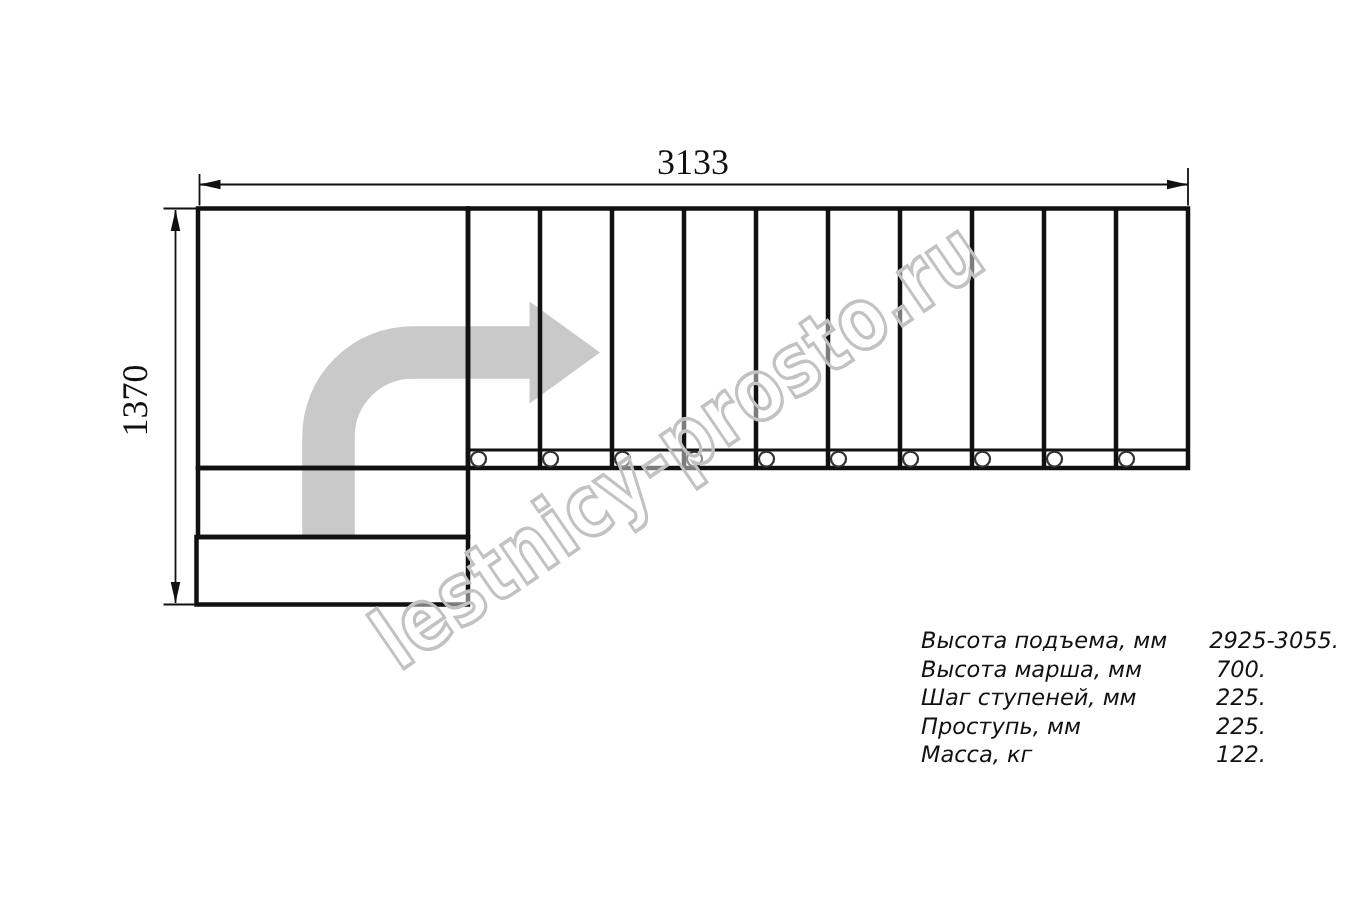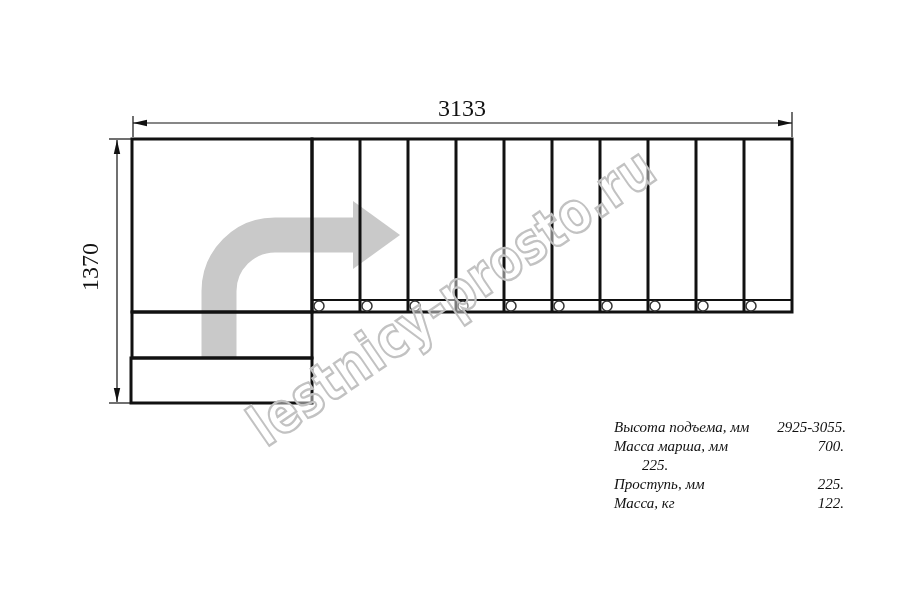--- a/index.html
+++ b/index.html
@@ -4,21 +4,21 @@
 <style>
   html,body{margin:0;padding:0;background:#ffffff;}
   .page{position:relative;width:900px;height:532px;background:#ffffff;overflow:hidden;
         font-family:"DejaVu Sans", sans-serif;}
   .plan-svg{position:absolute;left:0;top:0;}
   .dim-text{font-family:"Liberation Serif","DejaVu Serif",serif;font-size:24px;fill:#111;}
   .wm{font-family:"DejaVu Sans",sans-serif;font-weight:bold;font-size:57px;
       fill:rgba(255,255,255,0.45);letter-spacing:1px;}
   .spec-table{position:absolute;left:614px;top:418px;width:230px;
       font-size:15px;font-style:italic;color:#111;}
-  .spec-row{display:flex;justify-content:space-between;line-height:19px;white-space:nowrap;font-family:Liberation Serif, serif;}
+  .spec-row{display:flex;justify-content:space-between;line-height:19px;white-space:nowrap;}
   .spec-label{text-align:left;}
   .spec-value{text-align:right;margin-left:28px;}
 </style>
 </head>
 <body>
 
 <div class="page">
 
   <svg class="plan-svg" width="900" height="600" viewBox="0 0 900 600">
 
@@ -81,24 +81,25 @@
 
     <text x="266" y="448" class="wm" transform="rotate(-34.5 266 448)" stroke-width="2.4" textLength="478" lengthAdjust="spacingAndGlyphs" stroke="#c2c2c2">lestnicy-prosto.ru</text>
   </svg>
 
   <div class="spec-table">
     <div class="spec-row">
       <span class="spec-label">Высота подъема, мм</span>
       <span class="spec-value">2925-3055.</span>
     </div>
     <div class="spec-row">
-      <span class="spec-label">Масса марша, мм</span>
+      <span class="spec-label">Высота марша, мм</span>
       <span class="spec-value">700.</span>
     </div>
     <div class="spec-row">
+      <span class="spec-label">Шаг ступеней, мм</span>
       <span class="spec-value">225.</span>
     </div>
     <div class="spec-row">
       <span class="spec-label">Проступь, мм</span>
       <span class="spec-value">225.</span>
     </div>
     <div class="spec-row">
       <span class="spec-label">Масса, кг</span>
       <span class="spec-value">122.</span>
     </div>

